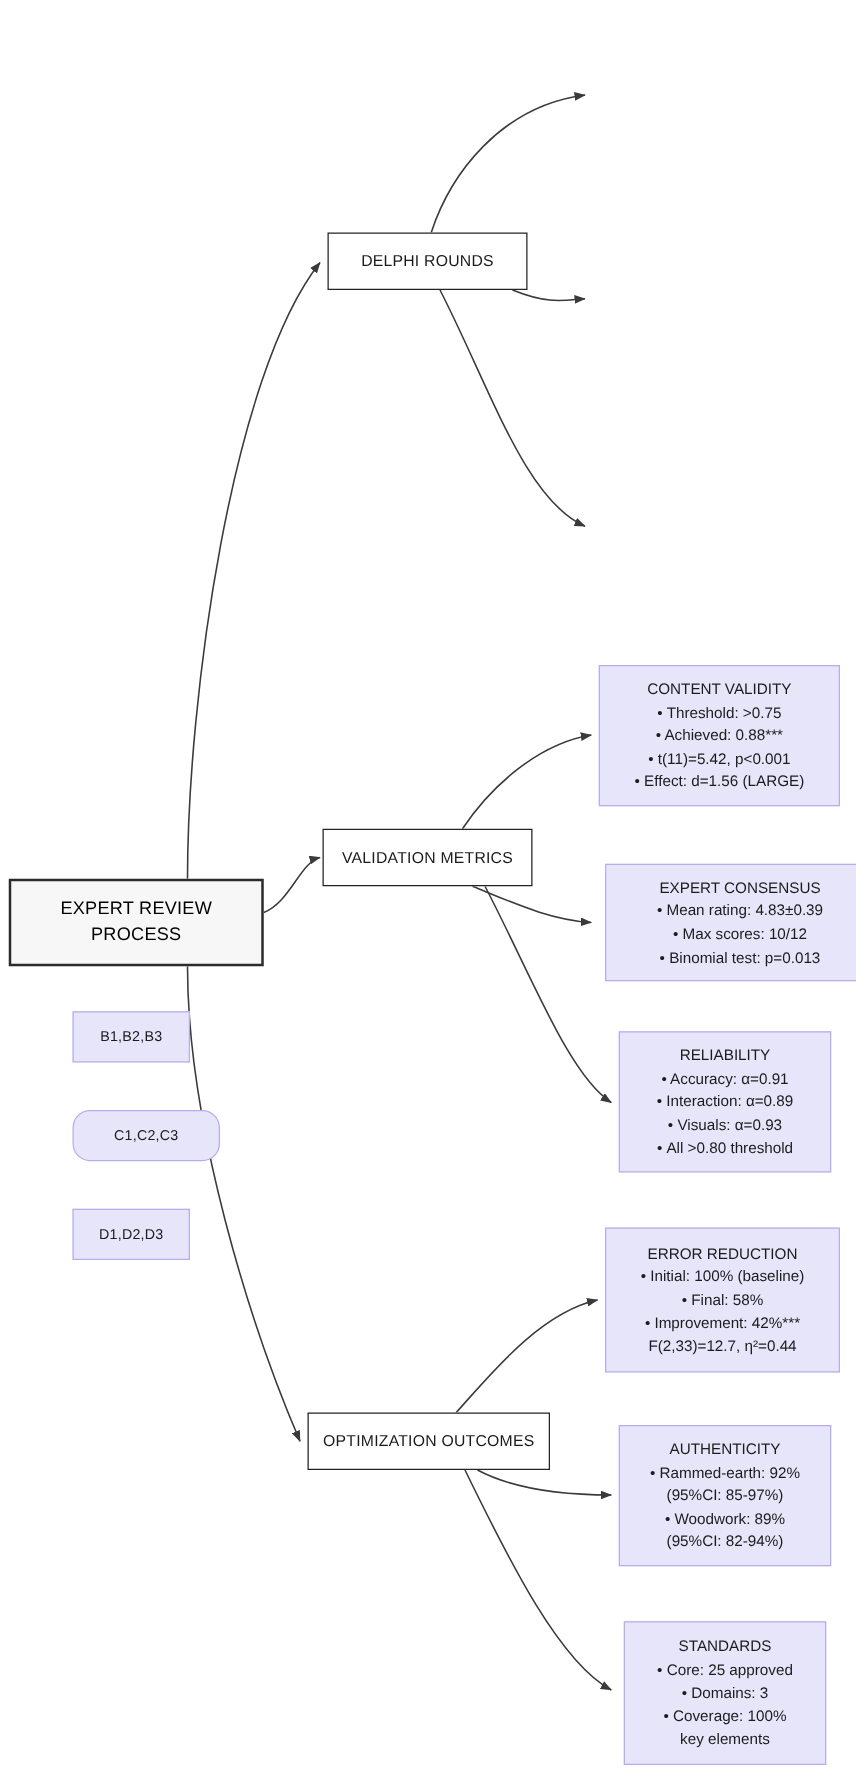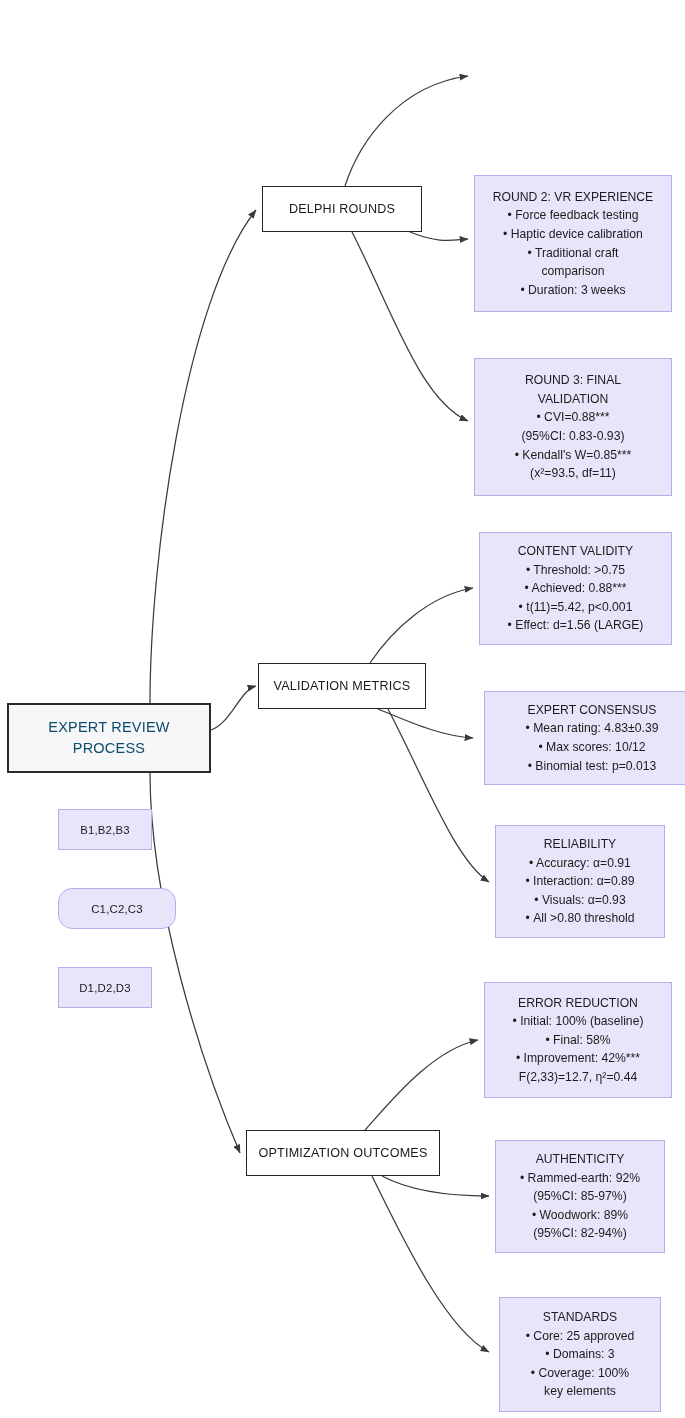--- a/index.html
+++ b/index.html
@@ -1,21 +1,21 @@
 <!DOCTYPE html>
 <html><head>
 <meta charset="utf-8">
 <style>
   html,body{margin:0;padding:0;background:#ffffff;}
   body{font-family:"Liberation Sans","DejaVu Sans",sans-serif;}
   #canvas{position:relative;width:685px;height:1418px;background:#ffffff;overflow:hidden;}
   #edges{position:absolute;left:0;top:0;width:685px;height:1418px;pointer-events:none;}
   .node{position:absolute;box-sizing:border-box;display:flex;align-items:center;justify-content:center;text-align:center;}
   .root{background:#f7f7f7;border:2.4px solid #2b2b2b;}
-  .root .lbl{font-size:14.5px;color:#0c4a6e;line-height:1.45;letter-spacing:.2px;}
+  .root .lbl{font-size:14.5px;color:#000000;line-height:1.45;letter-spacing:.2px;}
   .hub{background:#ffffff;border:1.4px solid #232323;}
   .hub .lbl{font-size:12.6px;color:#1a1a1a;letter-spacing:.2px;white-space:nowrap;}
   .detail{background:#e7e5fa;border:1.2px solid #b9acec;}
   .detail .lbl{font-size:12.2px;color:#1c1c1c;line-height:1.52;padding:4px 6px;white-space:pre-line;}
   .legend{background:#e7e5fa;border:1.2px solid #b9acec;}
   .legend .lbl{font-size:11.4px;color:#1c1c1c;letter-spacing:.2px;white-space:nowrap;}
 </style>
 </head>
 <body>
 
@@ -55,36 +55,20 @@
   <div class="node hub" style="left:258px;top:663px;width:168px;height:46px;">
     <div class="lbl">VALIDATION METRICS</div>
   </div>
   <div class="node hub" style="left:262px;top:186px;width:160px;height:46px;">
     <div class="lbl">DELPHI ROUNDS</div>
   </div>
   <div class="node hub" style="left:246px;top:1130px;width:194px;height:46px;">
     <div class="lbl">OPTIMIZATION OUTCOMES</div>
   </div>
 
-  <div class="node detail" style="left:474px;top:175px;width:198px;height:137px;">
-    <div class="lbl">ROUND 2: VR EXPERIENCE
-• Force feedback testing
-• Haptic device calibration
-• Traditional craft
-comparison
-• Duration: 3 weeks</div>
-  </div>
-  <div class="node detail" style="left:474px;top:358px;width:198px;height:138px;">
-    <div class="lbl">ROUND 3: FINAL
-VALIDATION
-• CVI=0.88***
-(95%CI: 0.83-0.93)
-• Kendall's W=0.85***
-(x²=93.5, df=11)</div>
-  </div>
 
   <div class="node detail" style="left:479px;top:532px;width:193px;height:113px;">
     <div class="lbl">CONTENT VALIDITY
 • Threshold: &gt;0.75
 • Achieved: 0.88***
 • t(11)=5.42, p&lt;0.001
 • Effect: d=1.56 (LARGE)</div>
   </div>
   <div class="node detail" style="left:484px;top:691px;width:216px;height:94px;">
     <div class="lbl">EXPERT CONSENSUS

